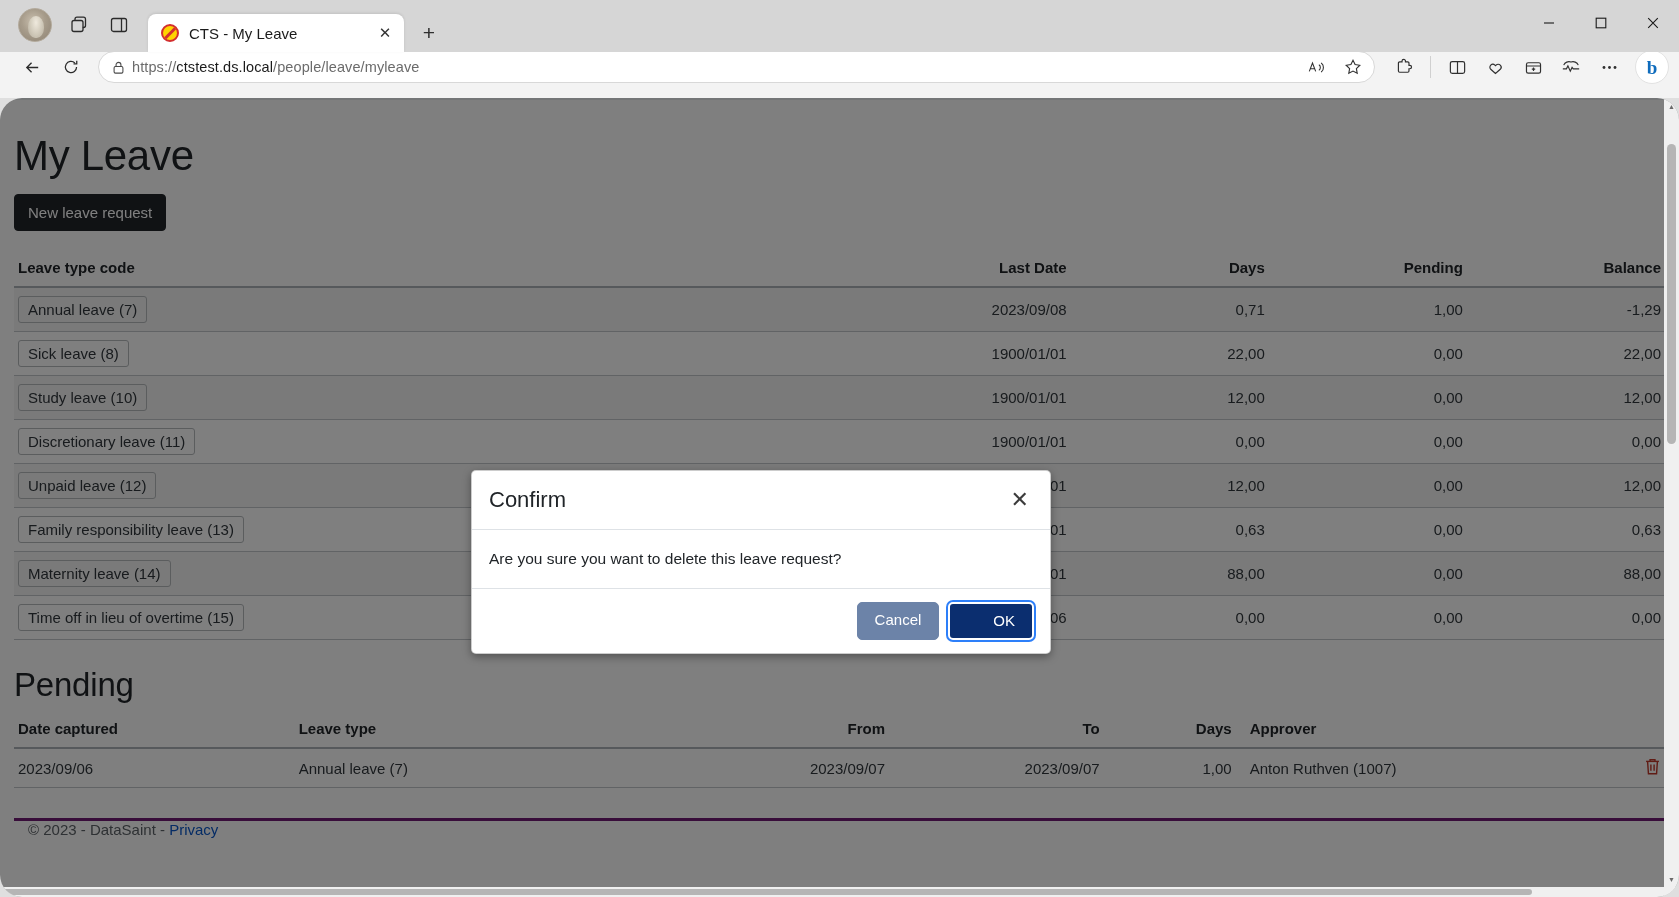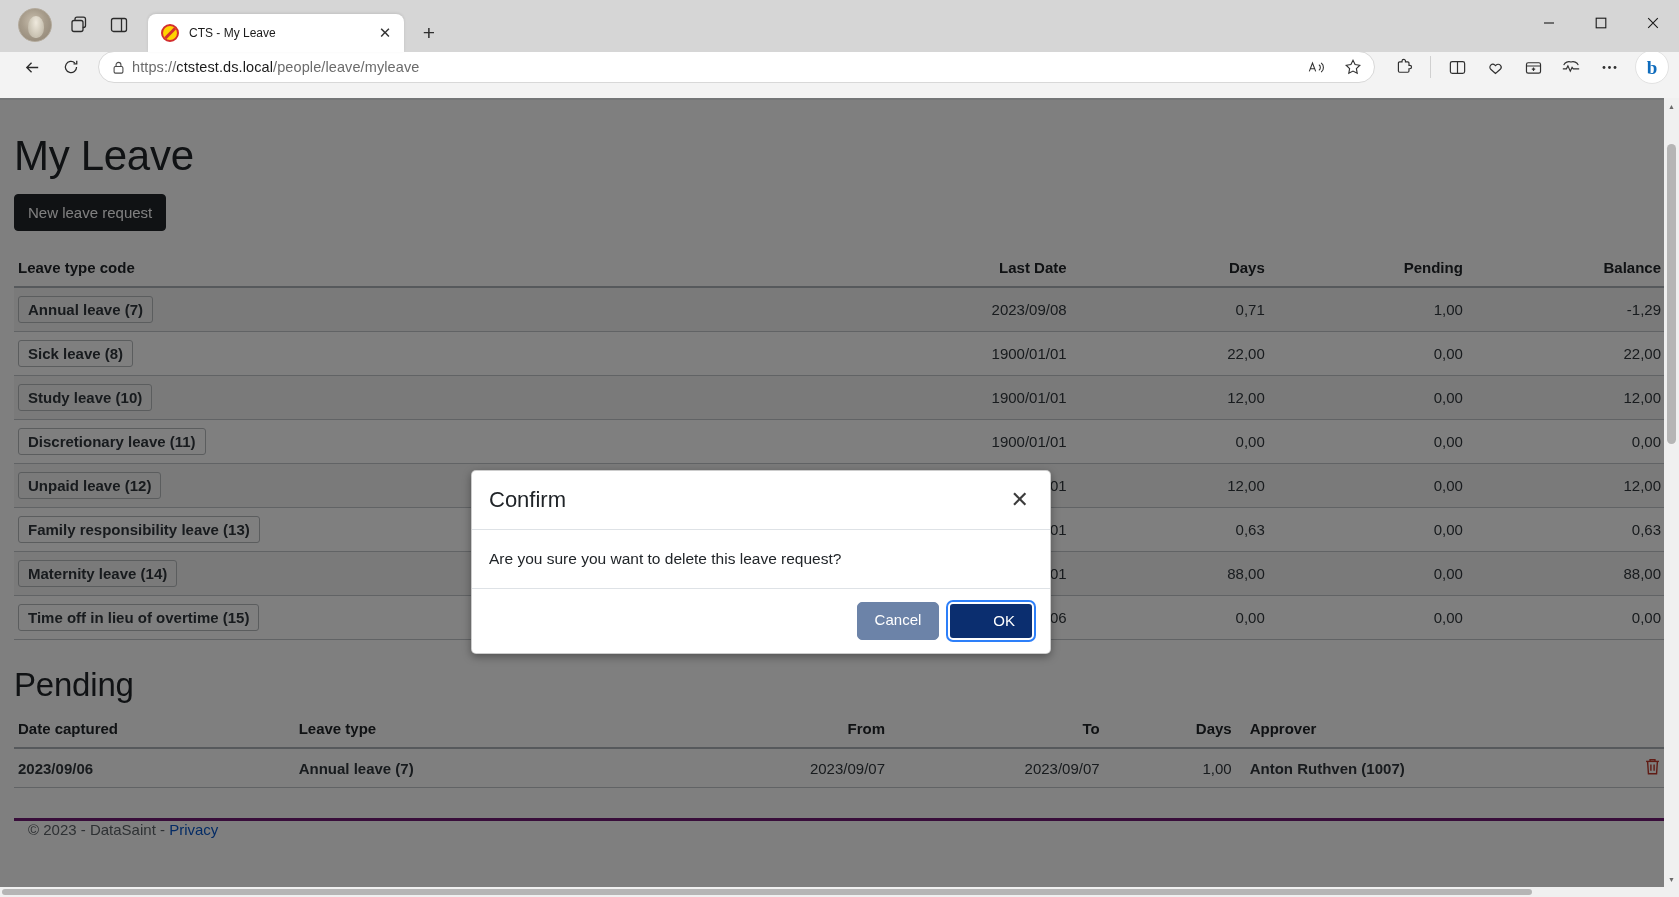--- a/index.html
+++ b/index.html
@@ -67,21 +67,21 @@
   }
   .tab-favicon::before {
     content:""; position:absolute; width:22px; height:3px; background:#d32f2f;
     transform: rotate(-45deg);
   }
   .tab-favicon span {
     position:relative; z-index:2; font-size:11px; color:#222; font-weight:bold;
     line-height:1;
   }
   .tab-title {
-    flex: 1 1 auto; font-size: 12px; color: #1b1b1b;
+    flex: 1 1 auto; font-size: 15px; color: #1b1b1b;
     white-space: nowrap; overflow: hidden; text-overflow: ellipsis;
   }
   .tab-close {
     width: 26px; height: 26px; flex: none;
     display: flex; align-items: center; justify-content: center;
     border-radius: 4px; font-size: 15px; color: #333;
   }
   .newtab {
     width: 34px; height: 34px; margin-left: 8px; margin-bottom: 2px;
     display: flex; align-items: center; justify-content: center;
@@ -126,21 +126,21 @@
     display:flex; align-items:center; justify-content:center; margin-left:6px;
     flex:none;
   }
   .copilot span {
     font-size: 19px; font-weight: bold; color: #0f6cbd; line-height:1;
     font-family: "Liberation Serif", serif;
   }
 
   
   .viewport {
-    flex: 1 1 auto; position: relative; background: #ffffff; overflow: hidden;
+    flex: 1 1 auto; position: relative; background: #ffffff; overflow: hidden; border-radius: 22px;
   }
   .page {
     position:absolute; inset:0; overflow:hidden;
     background:#ffffff;
   }
   
   .backdrop {
     position:absolute; inset:0; background: rgba(0,0,0,.5); z-index: 50;
   }
 
@@ -166,21 +166,21 @@
     text-align: right; font-size: 15px; font-weight: bold; color:#212529;
     padding: 8px 4px 10px 4px;
     border-bottom: 2px solid #adb3b8;
   }
   table.grid thead th.left { text-align: left; }
   table.grid tbody td {
     text-align: right; font-size: 15px; color:#31373c;
     padding: 8px 4px; border-bottom: 1px solid #c3c7ca;
     height: 38px;
   }
-  table.grid tbody td.left { text-align: left; font-weight: bold; }
+  table.grid tbody td.left { text-align: left; }
   table.grid tbody tr.odd { background: rgba(0,0,0,.045); }
   .lt-link {
     display:inline-block; border:1px solid #b6babd; border-radius:3px;
     padding: 4px 9px; font-size: 15px; color:#31373c; background: transparent;
   }
   h2.section-title {
     font-size: 33px; font-weight: normal; color:#212529; margin: 26px 0 8px 0;
     letter-spacing: -.2px;
   }
   .trash {

